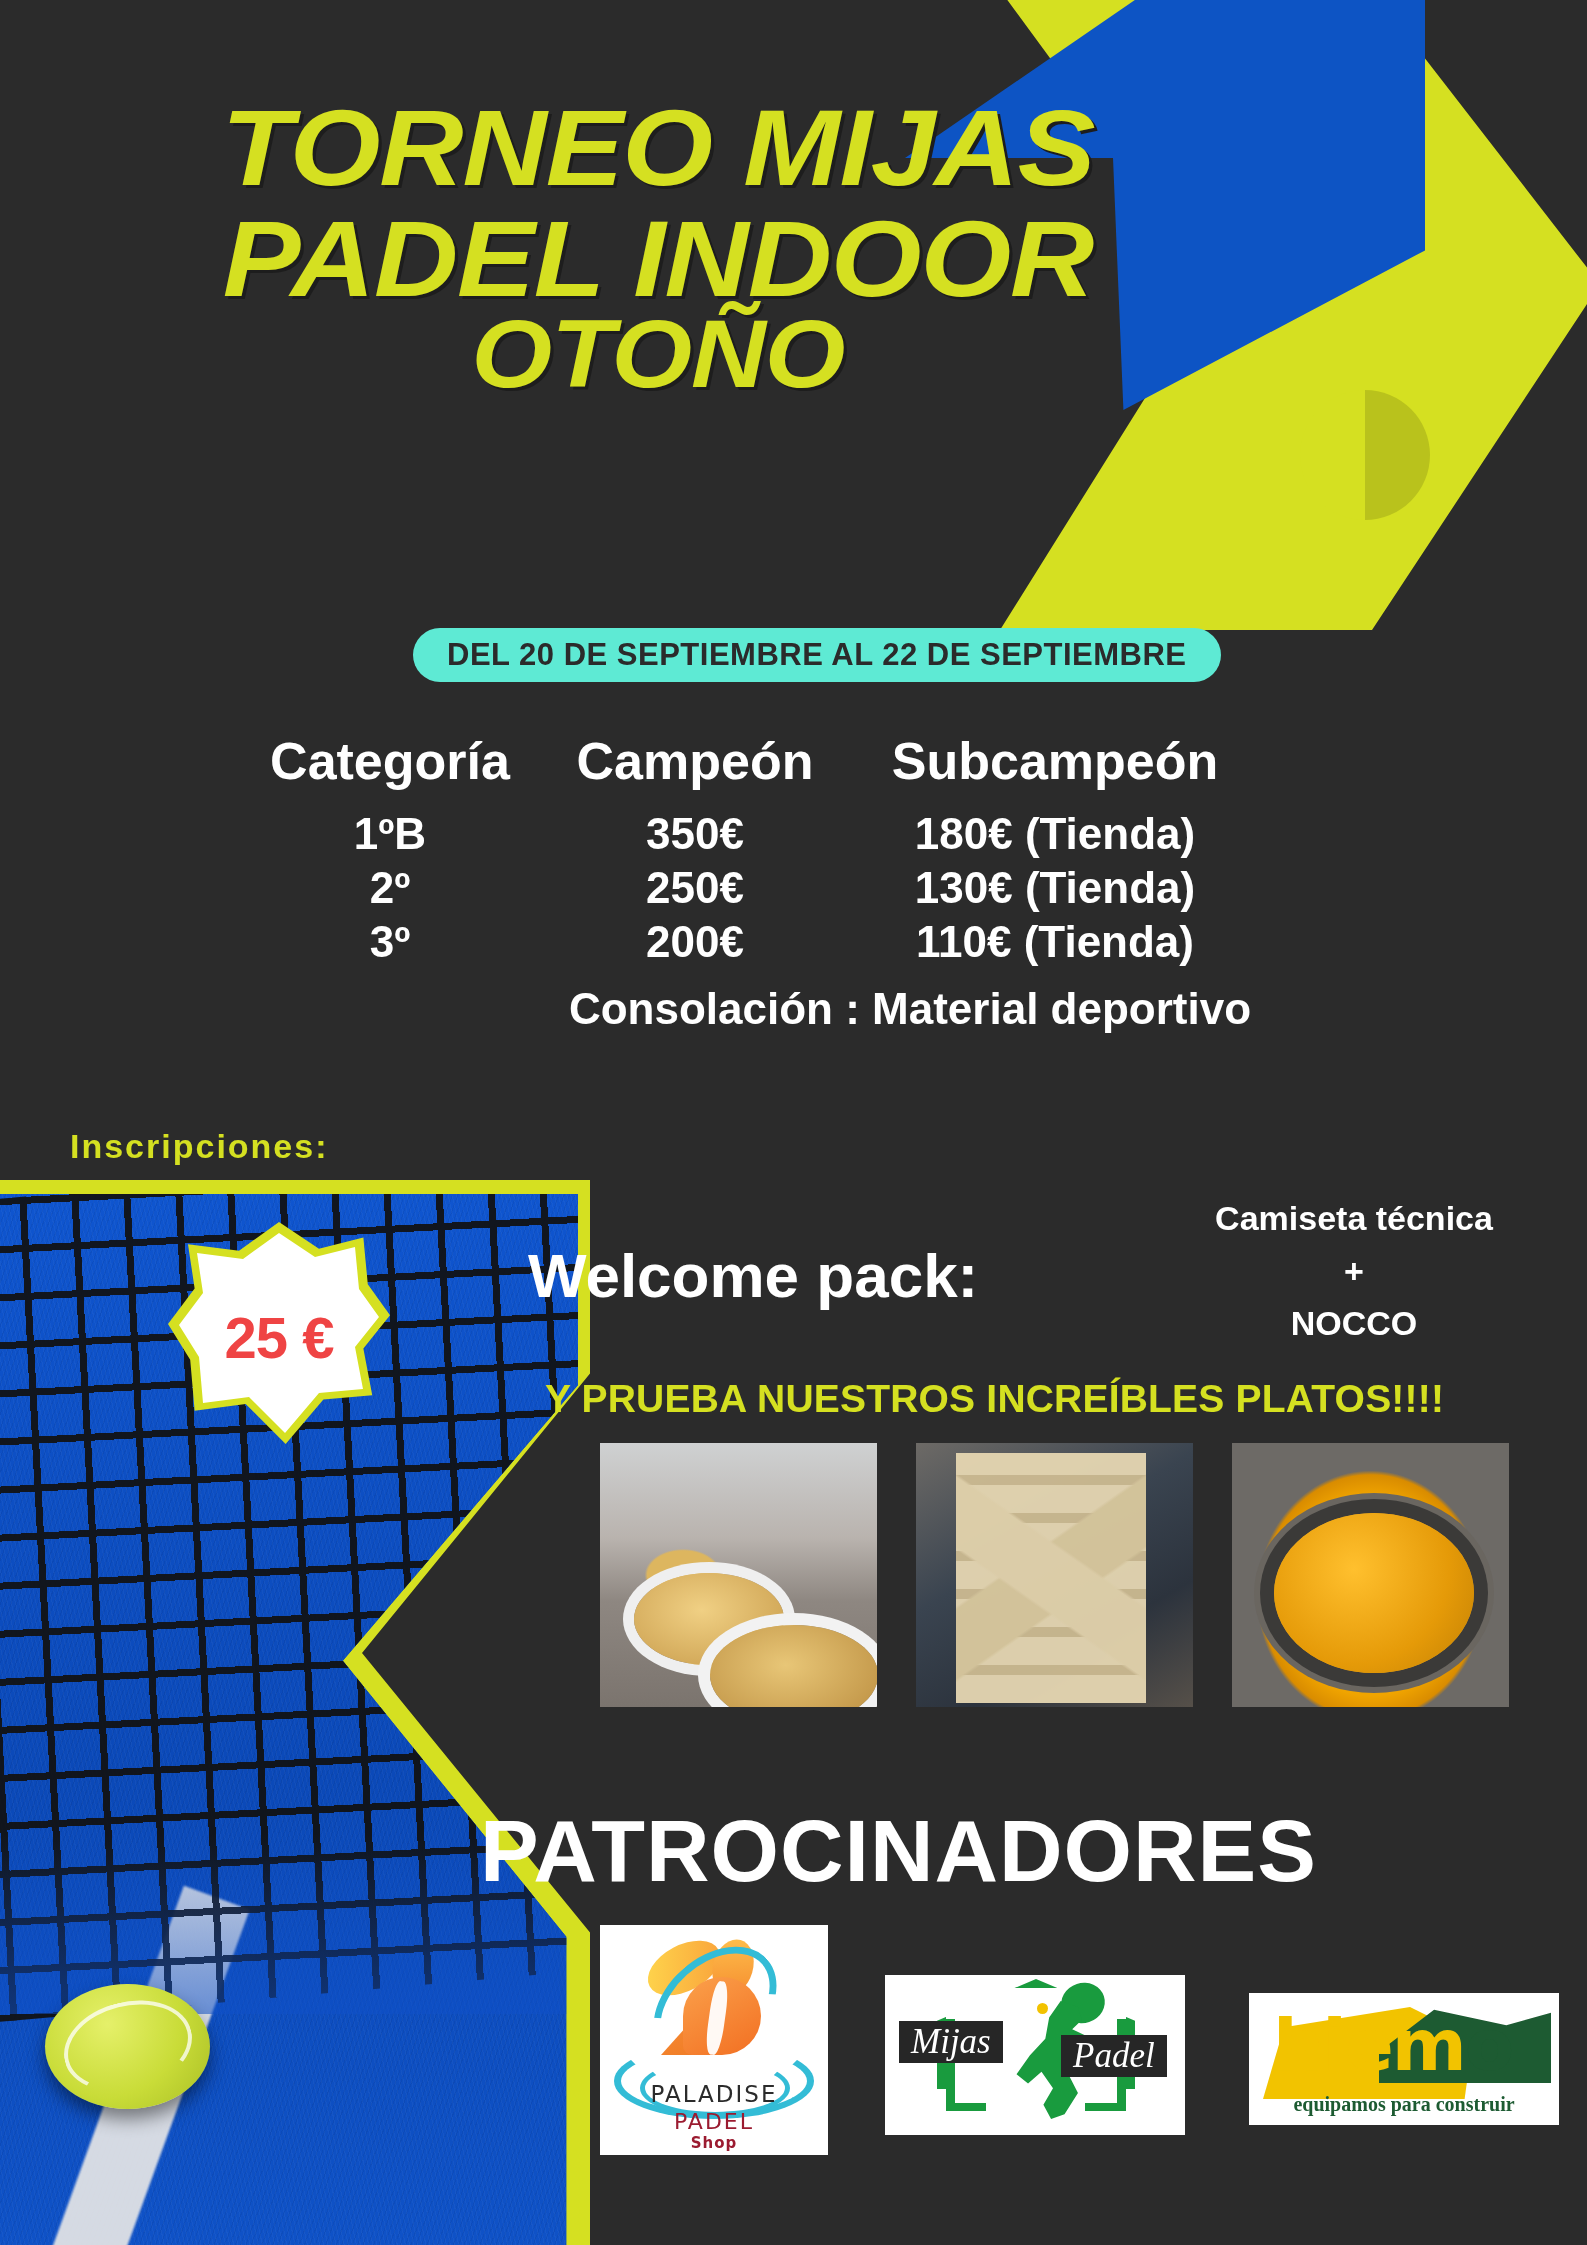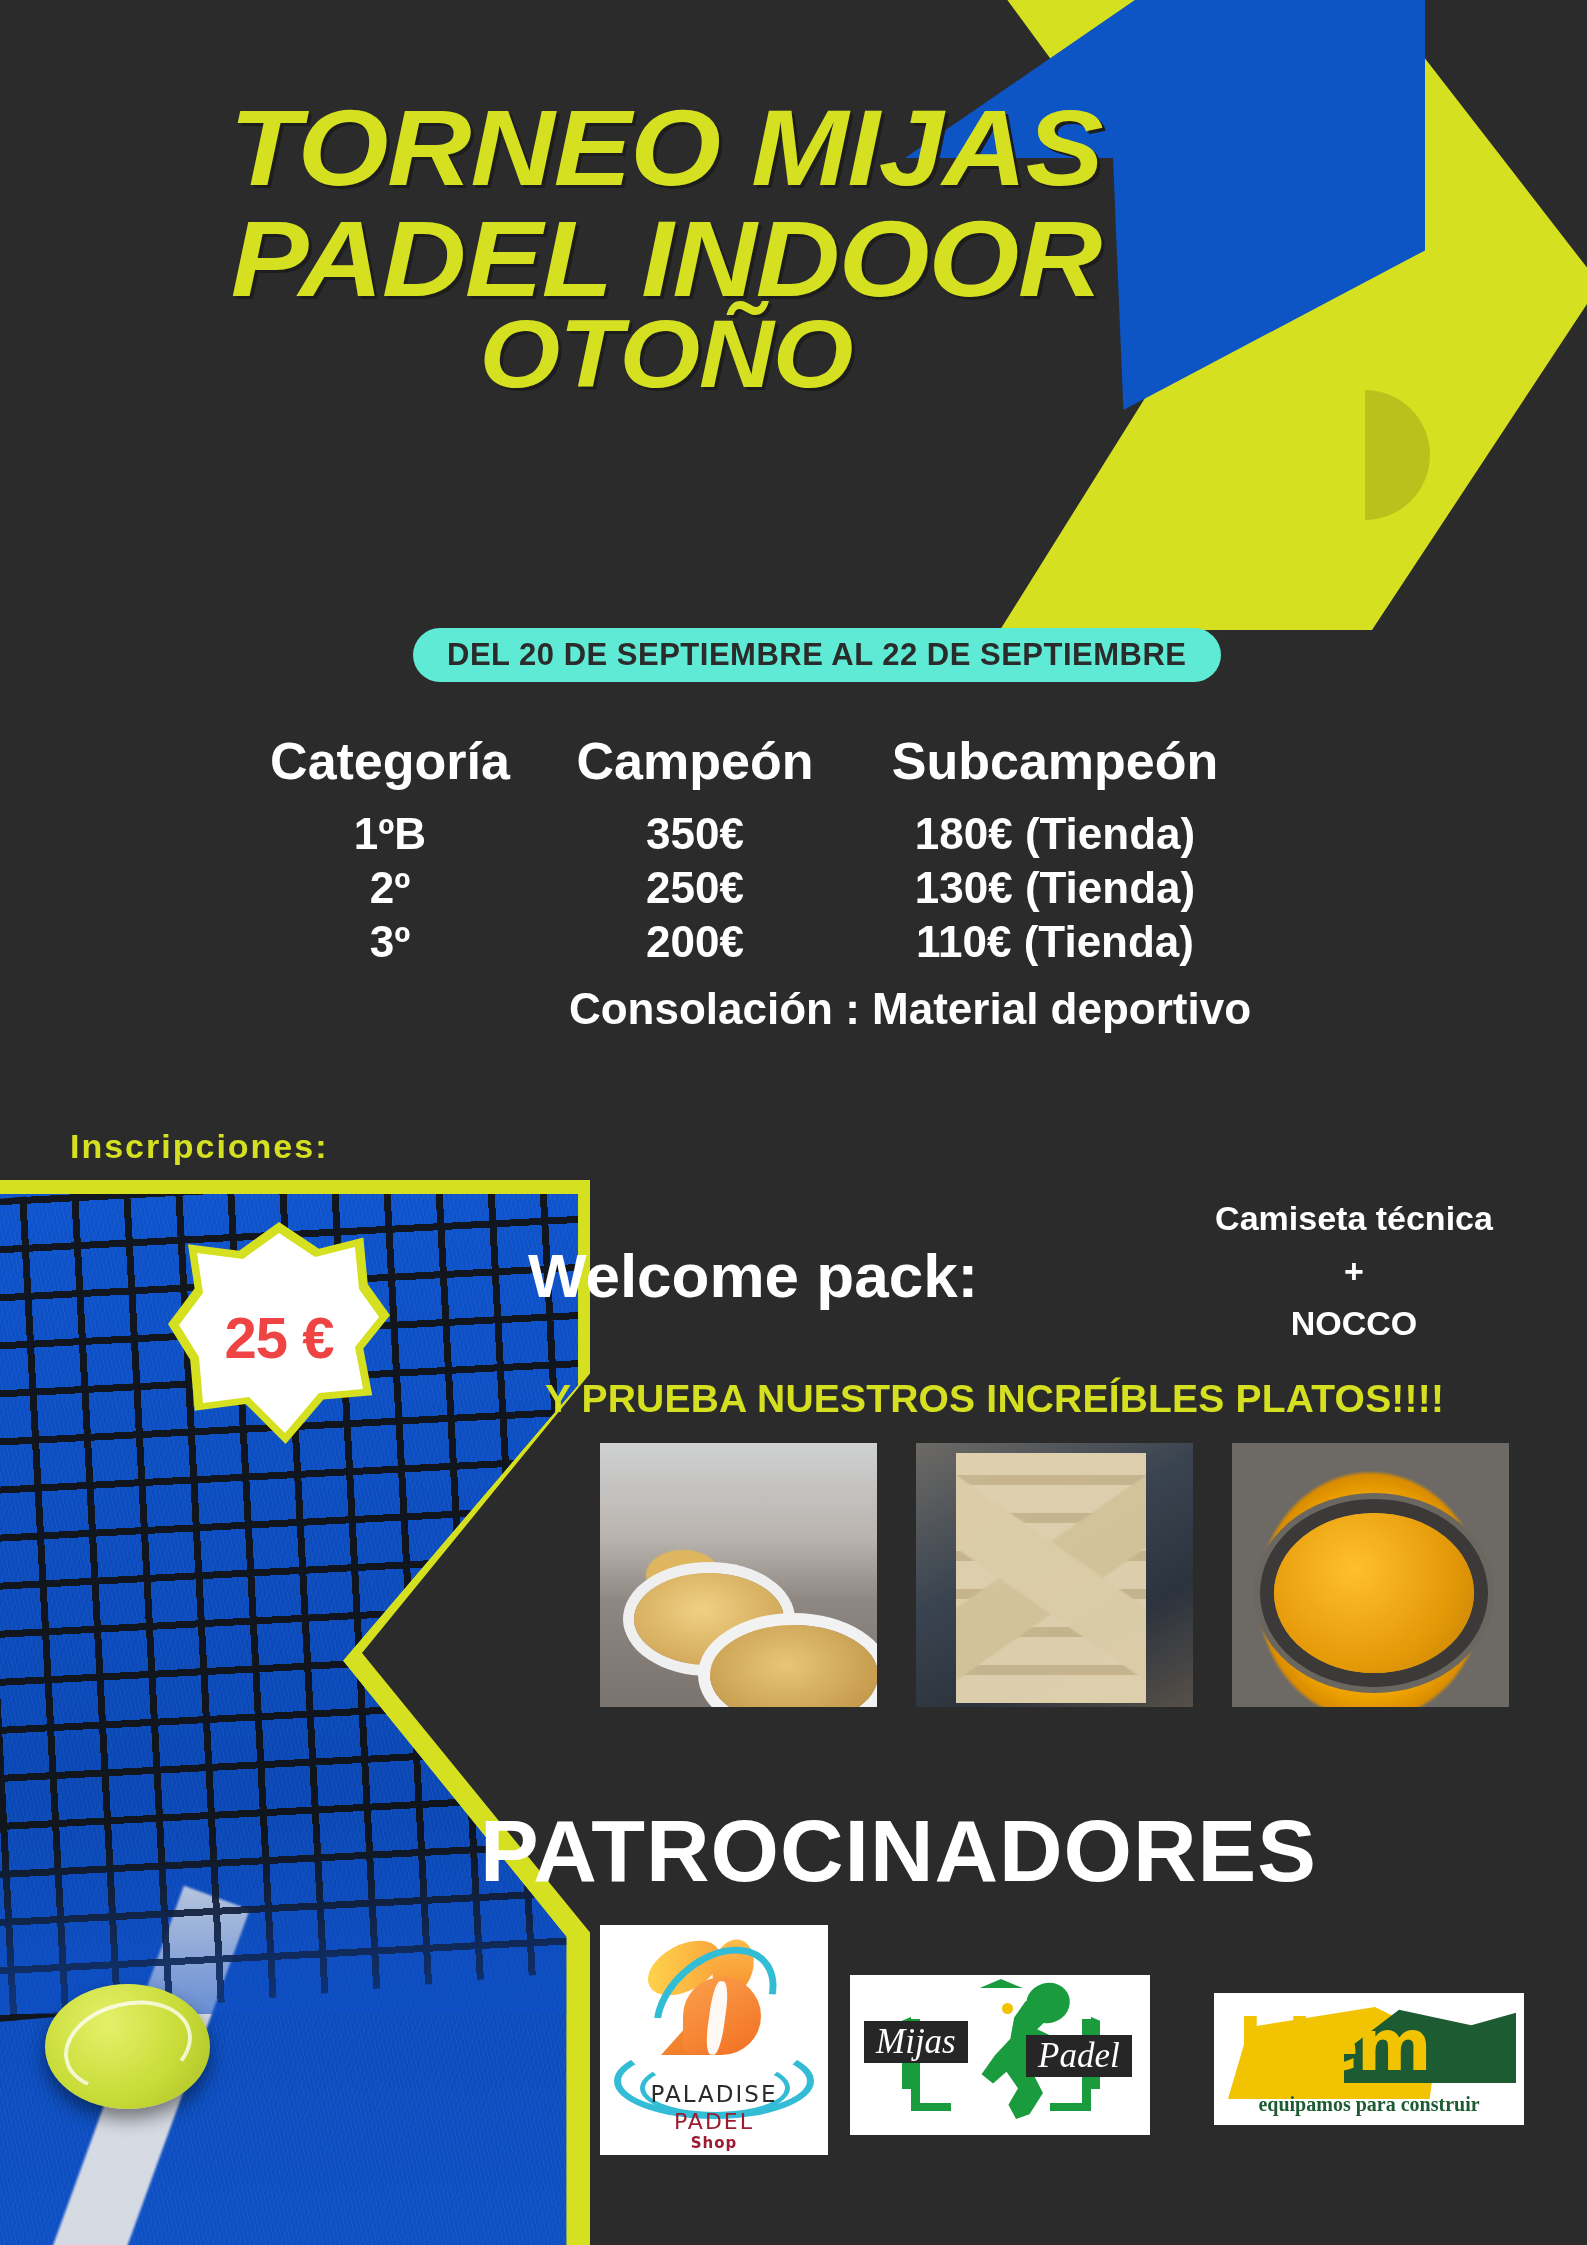--- a/index.html
+++ b/index.html
@@ -24,21 +24,21 @@
   
   .ball{position:absolute;left:1300px;top:390px;width:130px;height:130px;}
   .ball-body{position:absolute;inset:0;border-radius:50%;background:#d5e021;overflow:hidden;}
   .ball-dark{position:absolute;left:50%;top:0;width:50%;height:100%;background:#b9c21c;}
   .seam-l{position:absolute;left:-30px;top:4px;width:80px;height:122px;border-radius:50%;
           border:9px solid #ffffff;border-right-color:transparent;border-top-color:transparent;border-bottom-color:transparent;}
   .seam-r{position:absolute;right:-30px;top:4px;width:80px;height:122px;border-radius:50%;
           border:9px solid #cccccc;border-left-color:transparent;border-top-color:transparent;border-bottom-color:transparent;}
 
   
-  .title-wrap{position:absolute;left:16px;top:100px;width:1300px;}
+  .title-wrap{position:absolute;left:8px;top:100px;width:1300px;}
   .title-line{
     color:#d5e021;font-weight:900;font-style:italic;
     font-family:"Liberation Sans Narrow","Liberation Sans",sans-serif;
     letter-spacing:-1px;line-height:.88;text-align:center;
     text-shadow:3px 3px 0 #1d1d1d;
     transform:scaleX(1.08);
   }
   .t1{font-size:108px;}
   .t2{font-size:108px;margin-top:16px;}
   .t3{font-size:96px;margin-top:6px;}
@@ -208,21 +208,21 @@
   .arc-bot2{position:absolute;left:40px;top:134px;width:150px;height:58px;border:5px solid #33bcd6;
      border-radius:50%;border-top-color:transparent;}
   .sp-t1{font-size:23px;letter-spacing:2px;color:#2b2b2b;font-weight:400;
      font-family:"DejaVu Sans",sans-serif;margin-top:18px;z-index:3;}
   .sp-t2{font-size:22px;letter-spacing:2px;color:#9b1b30;font-weight:400;
      font-family:"DejaVu Sans",sans-serif;margin-top:2px;z-index:3;}
   .sp-t3{font-size:15px;letter-spacing:1px;color:#9b1b30;font-weight:700;
      font-family:"DejaVu Sans",sans-serif;z-index:3;}
 
   
-  .sp-mijas{width:300px;height:160px;margin-left:22px;margin-top:50px;}
+  .sp-mijas{width:300px;height:160px;margin-left:57px;margin-top:50px;}
   .house{position:absolute;left:52px;top:4px;width:198px;height:110px;
      border:9px solid #199b3e;border-bottom:none;
      clip-path:polygon(0% 100%,0% 38%,50% 0%,100% 38%,100% 100%, 92% 100%, 92% 46%, 50% 12%, 8% 46%, 8% 100%);}
   .house-v{position:absolute;left:61px;top:44px;width:9px;height:92px;background:#199b3e;}
   .house-v2{position:absolute;left:232px;top:44px;width:9px;height:92px;background:#199b3e;}
   .house-h{position:absolute;left:61px;top:128px;width:40px;height:8px;background:#199b3e;}
   .house-h2{position:absolute;left:200px;top:128px;width:41px;height:8px;background:#199b3e;}
   .dot{position:absolute;left:152px;top:28px;width:11px;height:11px;border-radius:50%;background:#f2c200;}
   .player{position:absolute;left:120px;top:26px;width:96px;height:118px;background:#199b3e;
      clip-path:polygon(58% 0%,76% 5%,80% 16%,70% 24%,86% 30%,100% 44%,92% 56%,74% 48%,66% 62%,

